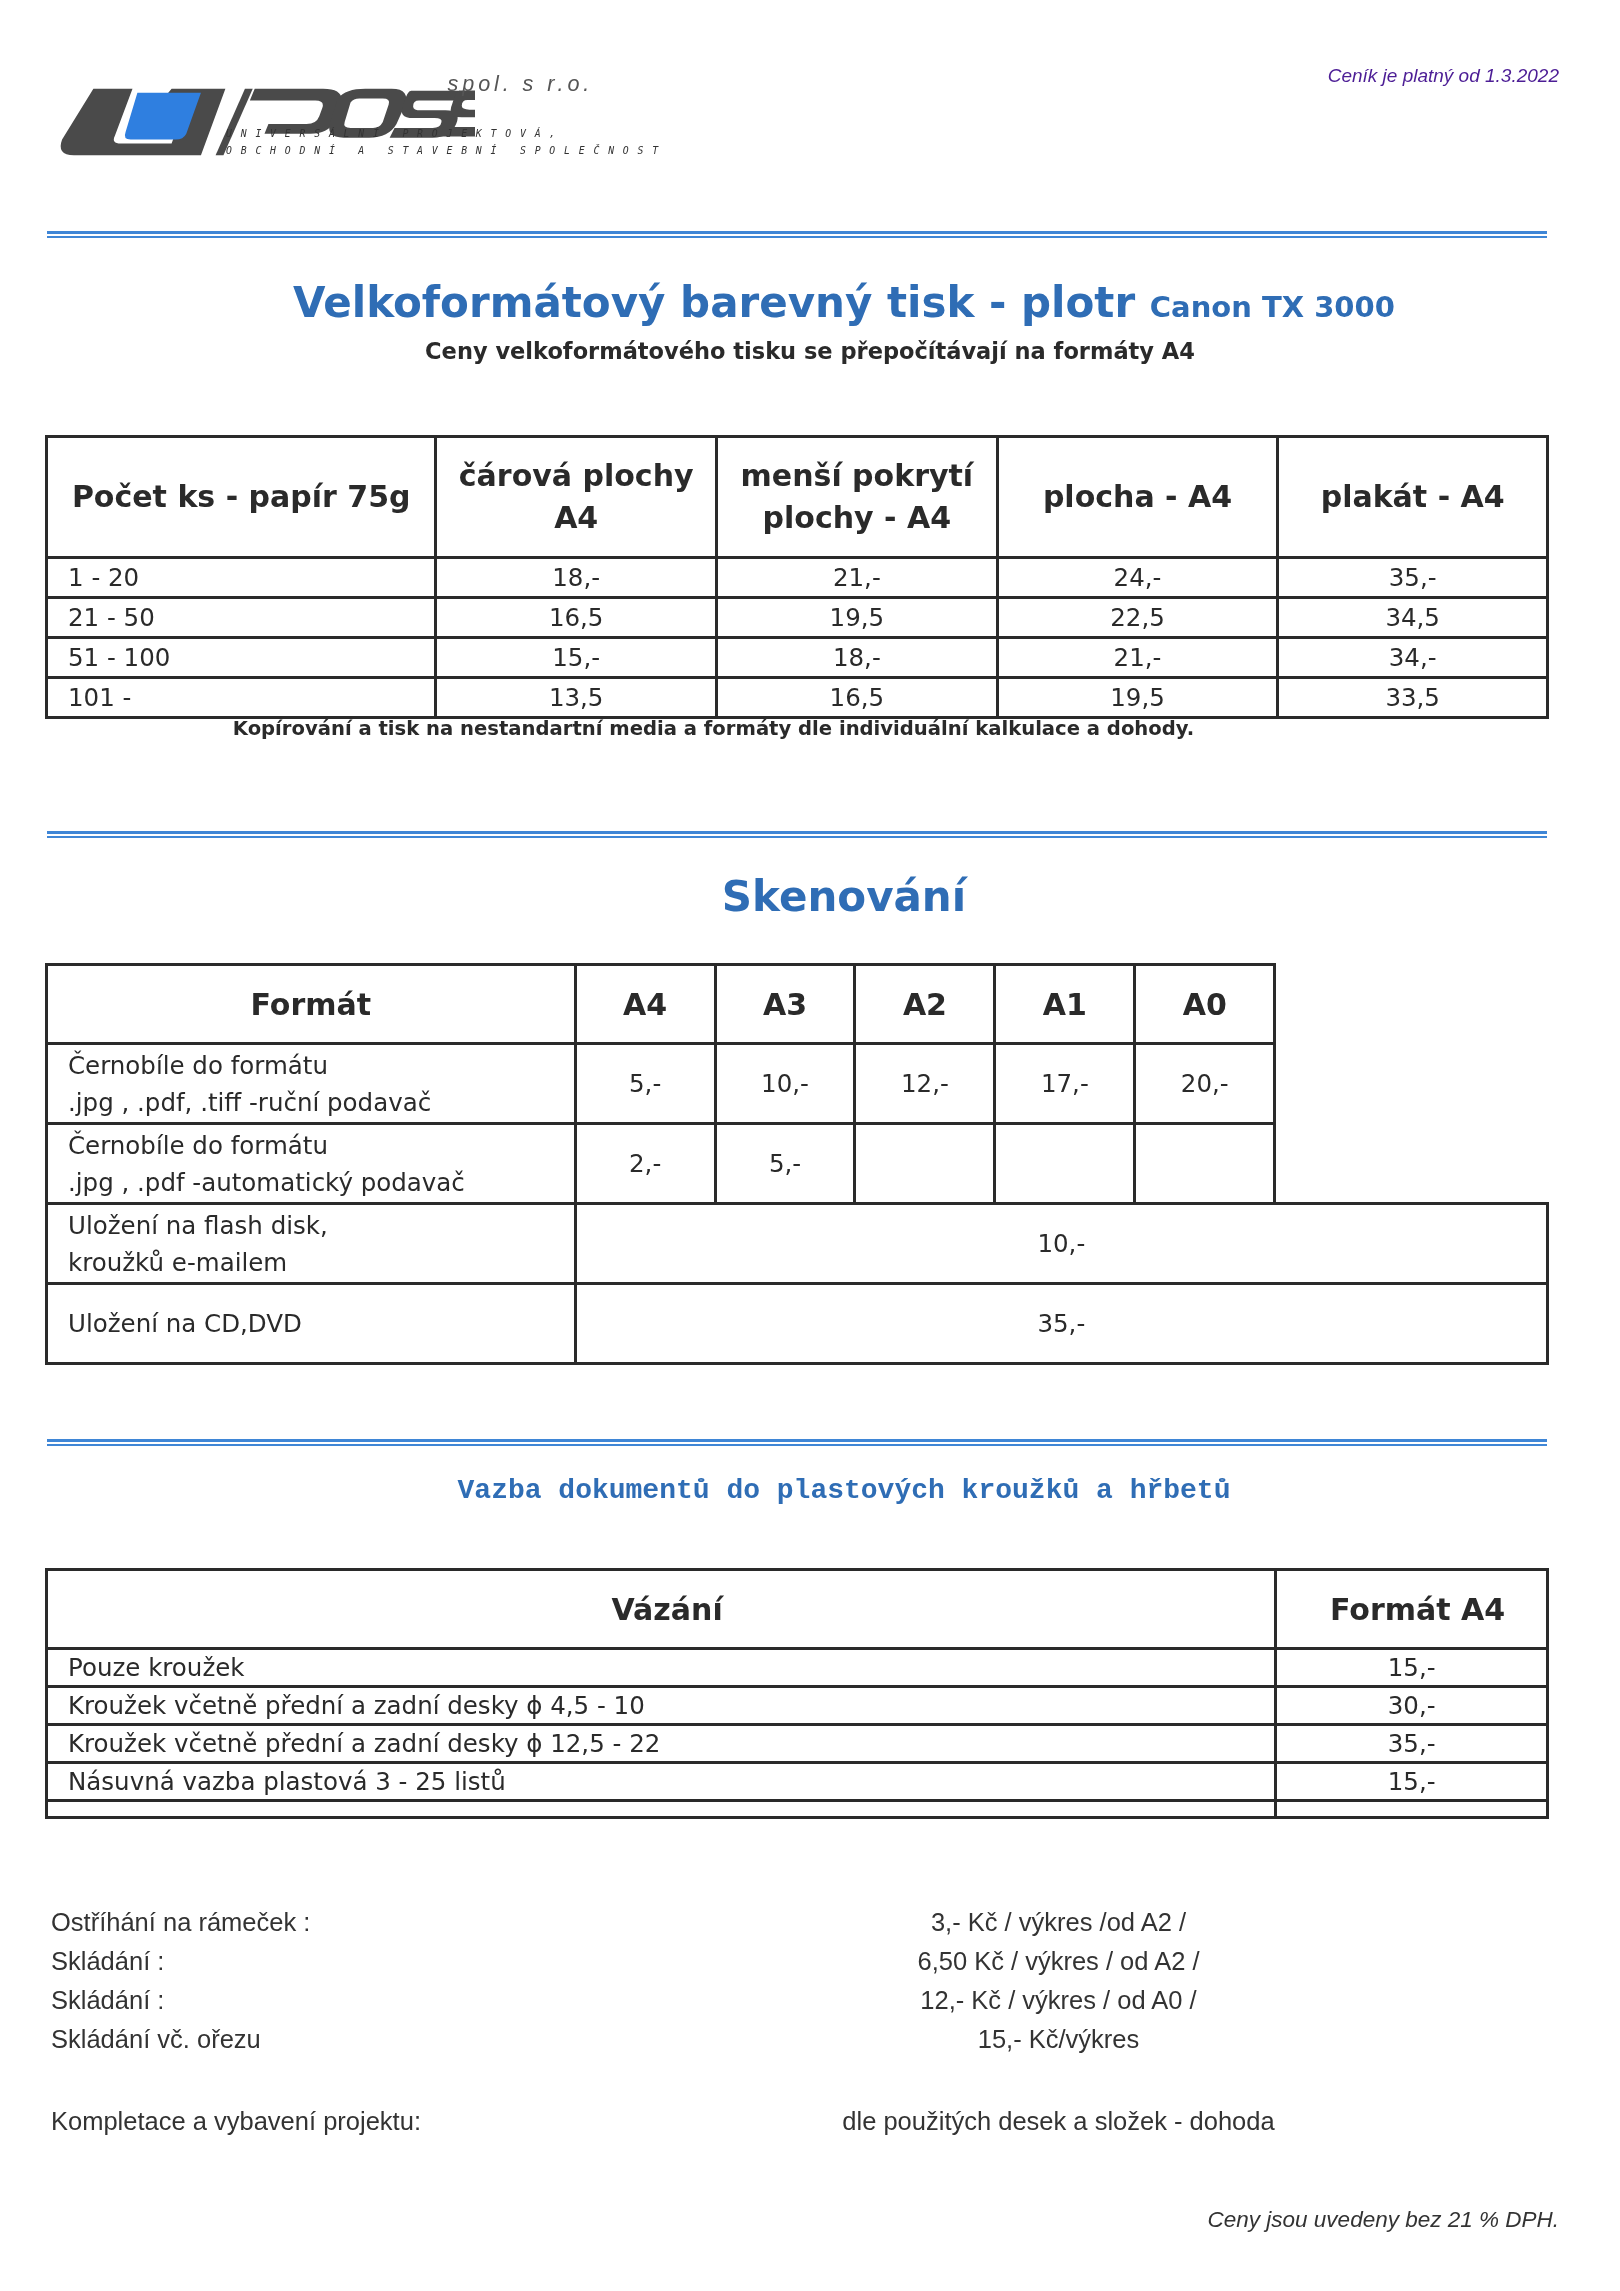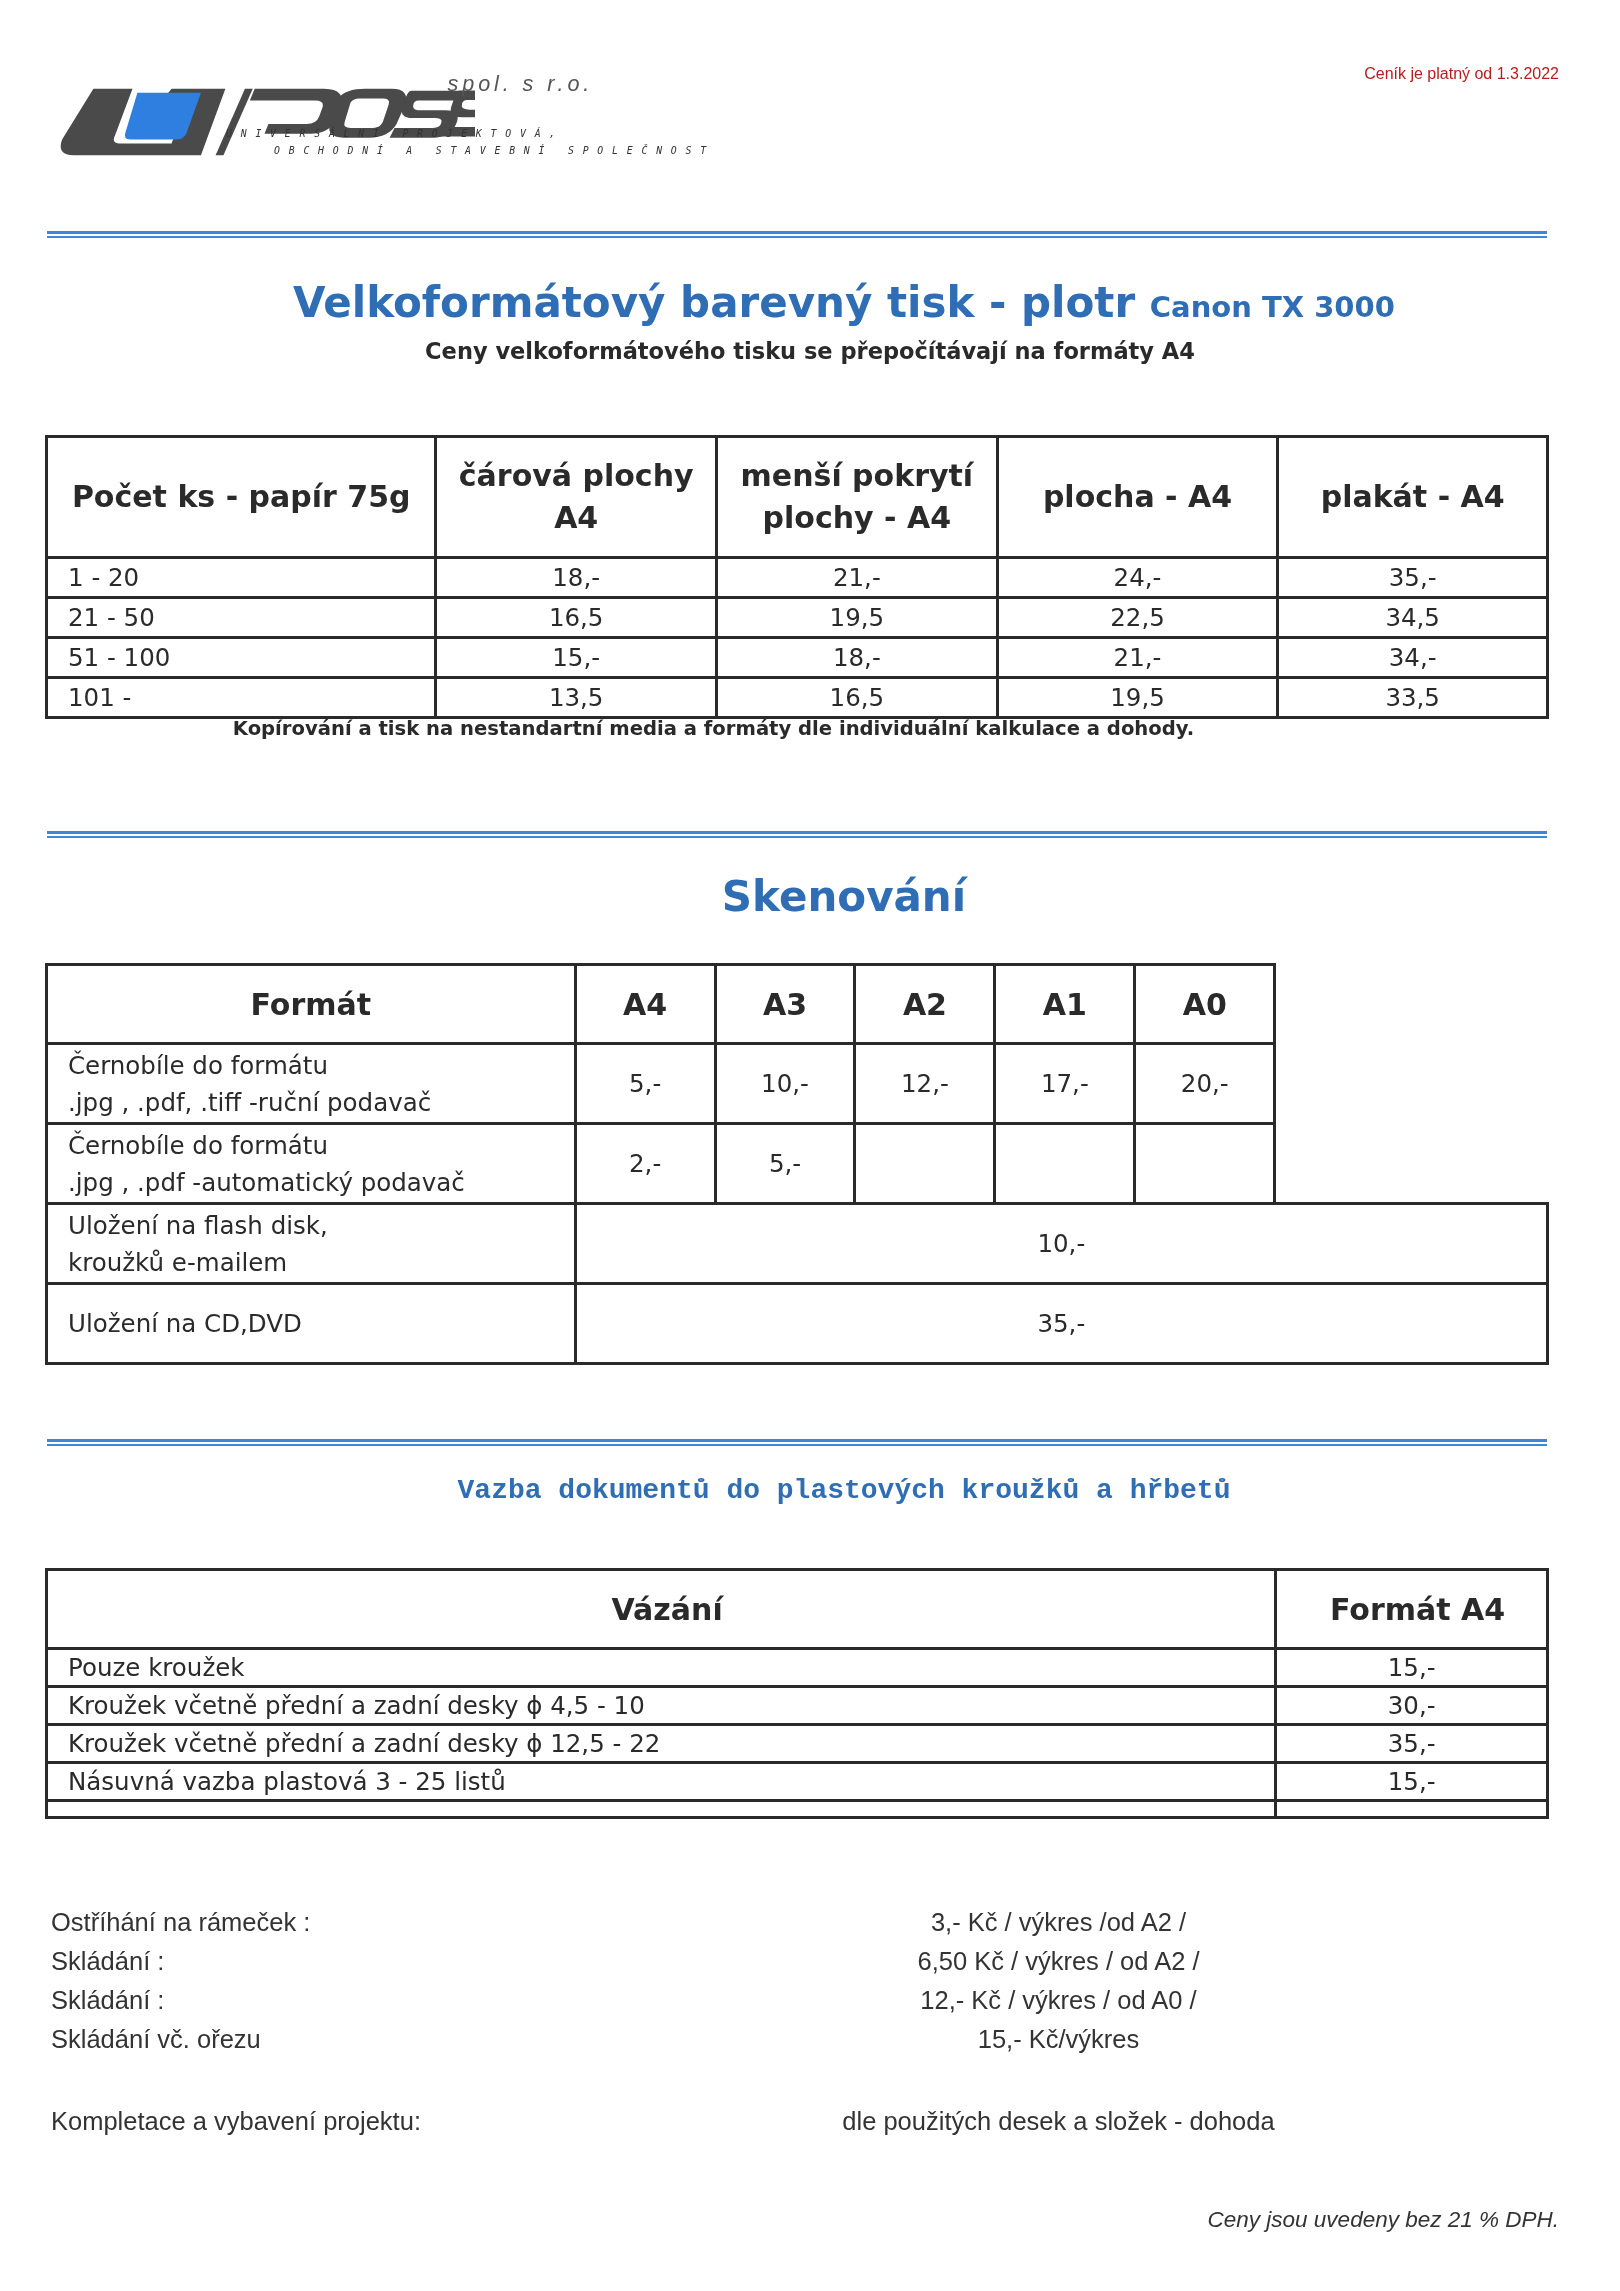--- a/index.html
+++ b/index.html
@@ -7,21 +7,21 @@
          font-family:"DejaVu Sans", "Liberation Sans", sans-serif; color:#2b2b2b; }
   .abs { position:absolute; }
 
   
   .logo { left:54px; top:71px; width:549px; height:98px; }
   .logo-sub { position:absolute; font-family:"DejaVu Sans Mono", monospace; font-style:italic;
               font-size:9.8px; letter-spacing:8.8px; color:#333; white-space:nowrap; }
   .logo-spol { position:absolute; right:9.8px; top:0; font-family:"Liberation Sans", sans-serif;
                font-style:italic; font-size:21.6px; color:#555; letter-spacing:3.9px; }
 
-  .valid { right:61px; top:65px; font-size:16px; color:#b91c1c;
+  .valid { right:61px; top:65px; font-style:italic; font-size:19px; color:#4c1d95;
            font-family:"Liberation Sans", sans-serif; }
 
   
   .sep { left:47px; width:1500px; height:7.8px; }
   .sep::before, .sep::after { content:""; position:absolute; left:0; right:0; height:2.5px; background:#3f86d6; }
   .sep::before { top:0; } .sep::after { top:4.9px; }
 
   .h-blue { left:0; width:1620px; text-align:center; color:#2f6db5; font-weight:bold;
             font-family:"DejaVu Sans", sans-serif;margin-left:34px; }
   .h-blue small { font-size:29px; }
@@ -73,21 +73,21 @@
 
     <path d="M205 10 L275 10 Q300 10 292 30 L286 44 Q280 56 262 56 L215 56 L219 46 L258 46 Q268 46 271 38 L274 30 Q277 22 267 22 L200 22 Z" fill="#4a4a4a"></path>
 
     <path d="M290 20 Q298 10 318 10 L345 10 Q365 10 358 28 L350 46 Q342 60 322 60 L296 60 Q276 60 283 42 Z M303 24 L297 44 Q295 50 303 50 L326 50 Q333 50 336 44 L342 26 Q344 20 336 20 L312 20 Q306 20 303 24 Z" fill="#4a4a4a"></path>
 
     <path d="M360 12 L410 12 L405 22 L368 22 Q362 22 362 28 Q362 32 370 32 L395 32 Q412 32 406 46 Q400 60 382 60 L338 60 L343 50 L382 50 Q390 50 391 44 Q392 40 384 40 L362 40 Q346 40 352 26 Q356 12 360 12 Z" fill="#4a4a4a" transform="translate(5,0)"></path>
     <path d="M360 12 L410 12 L405 22 L368 22 Q362 22 362 28 Q362 32 370 32 L395 32 Q412 32 406 46 Q400 60 382 60 L338 60 L343 50 L382 50 Q390 50 391 44 Q392 40 384 40 L362 40 Q346 40 352 26 Q356 12 360 12 Z" fill="#4a4a4a" transform="translate(62,0) scale(0.98)"></path>
   </svg>
   <div class="logo-spol">spol. s r.o.</div>
   <div class="logo-sub" style="left:172px; top:57px;">UNIVERSÁLNÍ PROJEKTOVÁ,</div>
-  <div class="logo-sub" style="left:172px; top:74px;padding-left:48px;">OBCHODNÍ A STAVEBNÍ SPOLEČNOST</div>
+  <div class="logo-sub" style="left:172px; top:74px;">OBCHODNÍ A STAVEBNÍ SPOLEČNOST</div>
 </div>
 
 <div class="abs valid">Ceník je platný od 1.3.2022</div>
 
 <div class="abs sep" style="top:231px;"></div>
 
 <div class="abs h-blue" style="top:278px; font-size:42px;">
   <span>Velkoformátový barevný tisk - plotr</span>
   <small>Canon TX 3000</small>
 </div>

